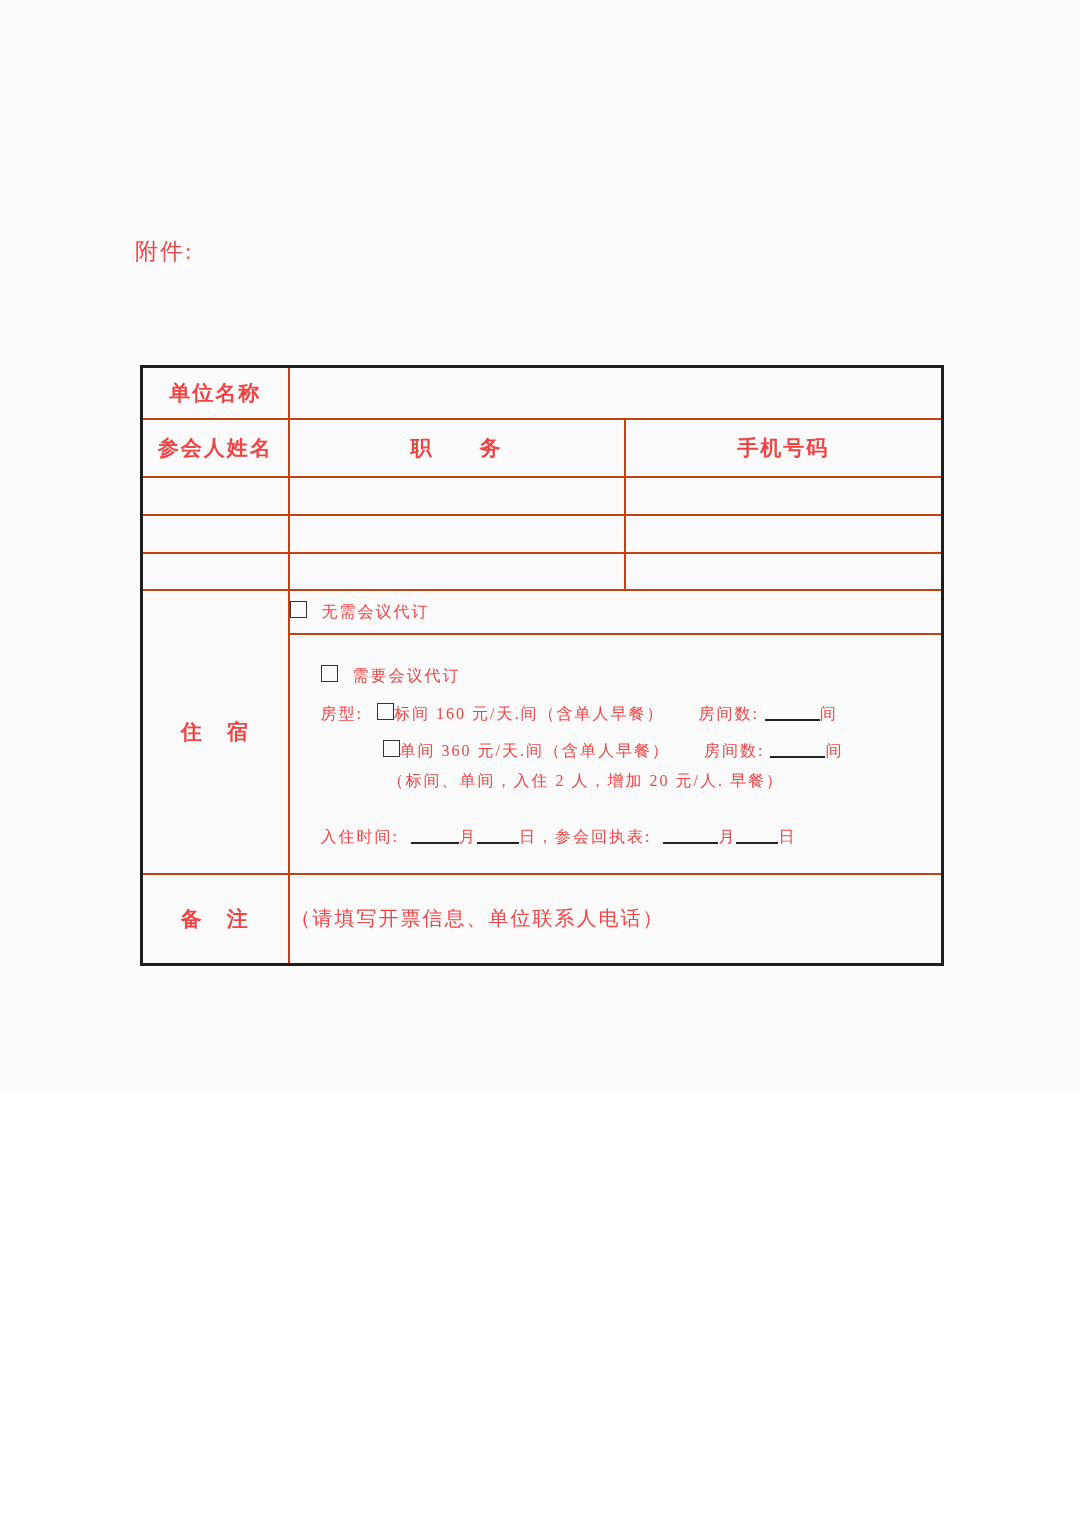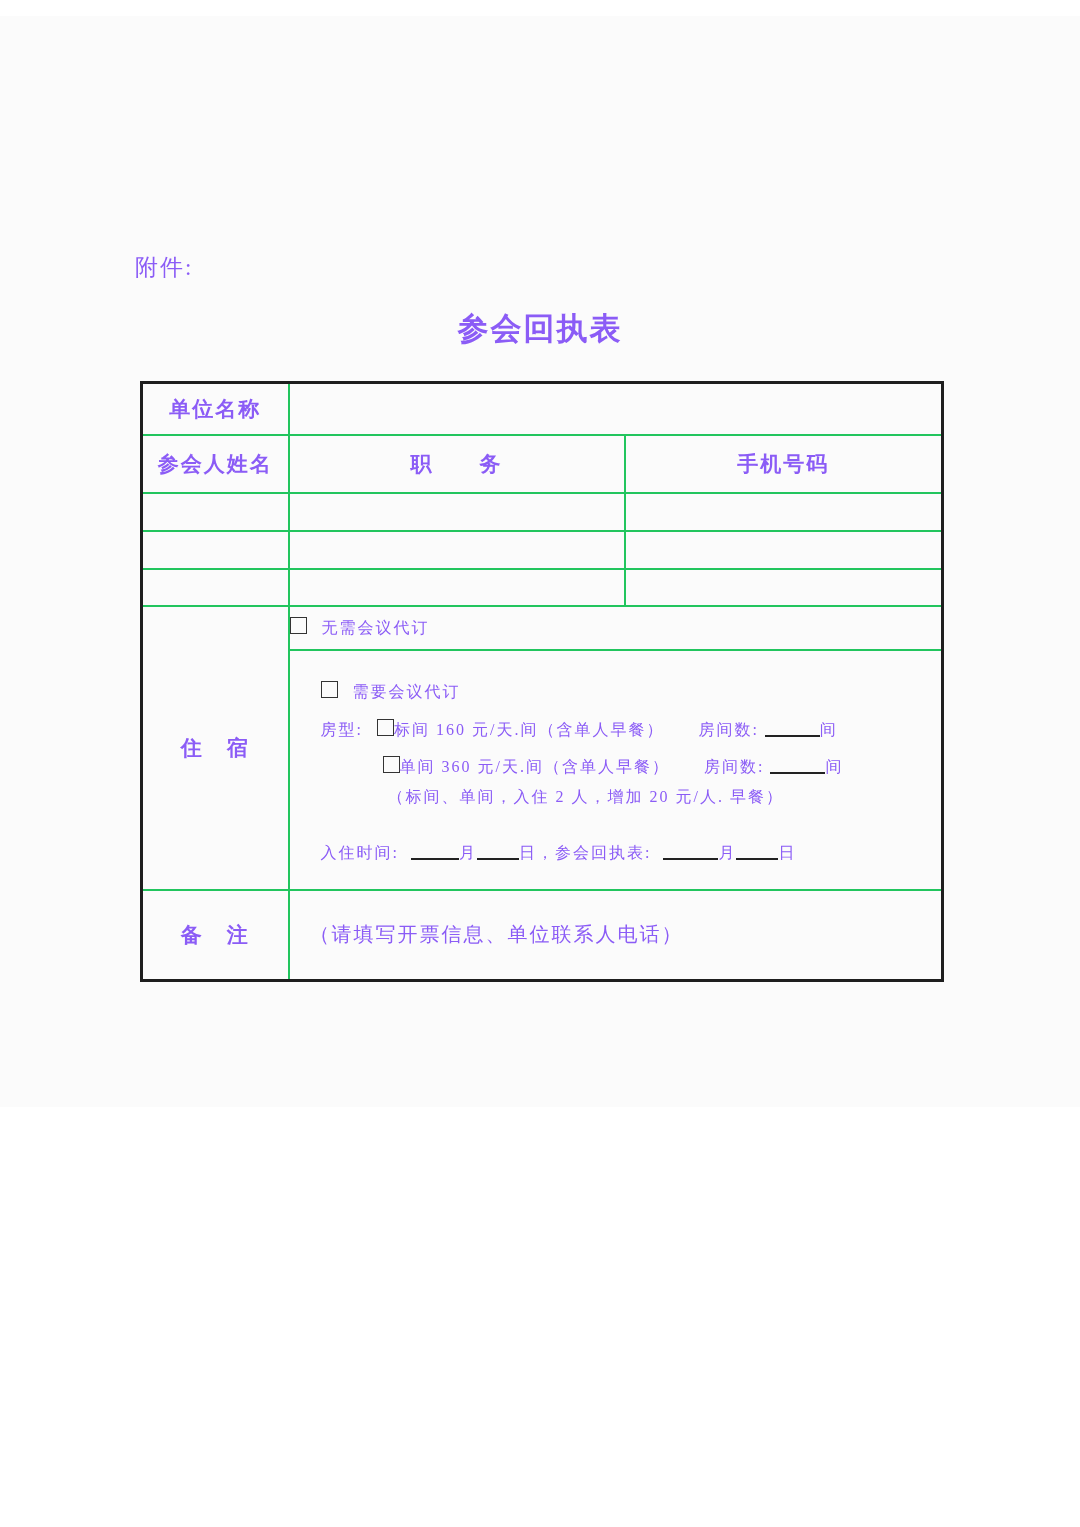--- a/index.html
+++ b/index.html
@@ -2,23 +2,22 @@
 <html><head>
 <meta charset="utf-8">
 <style>
   html,body{margin:0;padding:0;}
   .page{
     position:relative;
     width:1080px;
     height:1091px;
     background:#fbfbfb;
     font-family:"Liberation Serif","DejaVu Serif",serif;
-    color:#8b5cf6;
+    color:#ef4444;
     overflow:hidden;
-    margin-top:16px;
   }
   .attachment{
     position:absolute;
     left:135px; top:236px;
     font-size:23px;
     letter-spacing:2px;
   }
   .doc-title{
     position:absolute;
     left:0; top:292px;
@@ -31,21 +30,21 @@
   }
   table.form{
     position:absolute;
     left:140px; top:365px;
     width:801px;
     border-collapse:collapse;
     table-layout:fixed;
     border:3px solid #1e1e1e;
   }
   table.form td{
-    border:2px solid #22c55e;
+    border:2px solid #c2410c;
     padding:0;
     vertical-align:middle;
   }
   .hd{
     text-align:center;
     font-weight:bold;
     font-size:21px;
     letter-spacing:2px;
     white-space:pre;
   }
@@ -90,21 +89,21 @@
     height:2px;
     border-bottom:2px solid #222;
     vertical-align:-2px;
   }
   .b55{width:55px;}
   .b48{width:48px;}
   .b42{width:42px;}
   .remarks-text{
     font-size:20px;
     letter-spacing:2px;
-    padding-left:20px;
+    padding-left:1px;
   }
   .deadline{
     position:absolute;
     left:590px; top:966px;
     font-size:21px;
     letter-spacing:1px;
     white-space:nowrap;
   }
   .pagenum{
     position:absolute;
@@ -115,21 +114,20 @@
     font-family:"Liberation Sans","DejaVu Sans",sans-serif;
   }
 </style>
 </head>
 <body>
 
 <div class="page">
 
   <div class="attachment">附件:</div>
 
-  <h1 class="doc-title">参会回执表</h1>
 
   <table class="form">
     <colgroup>
       <col style="width:147px">
       <col style="width:336px">
       <col style="width:318px">
     </colgroup>
     <tbody>
         <tr class="r1">
       <td class="hd">单位名称</td>

